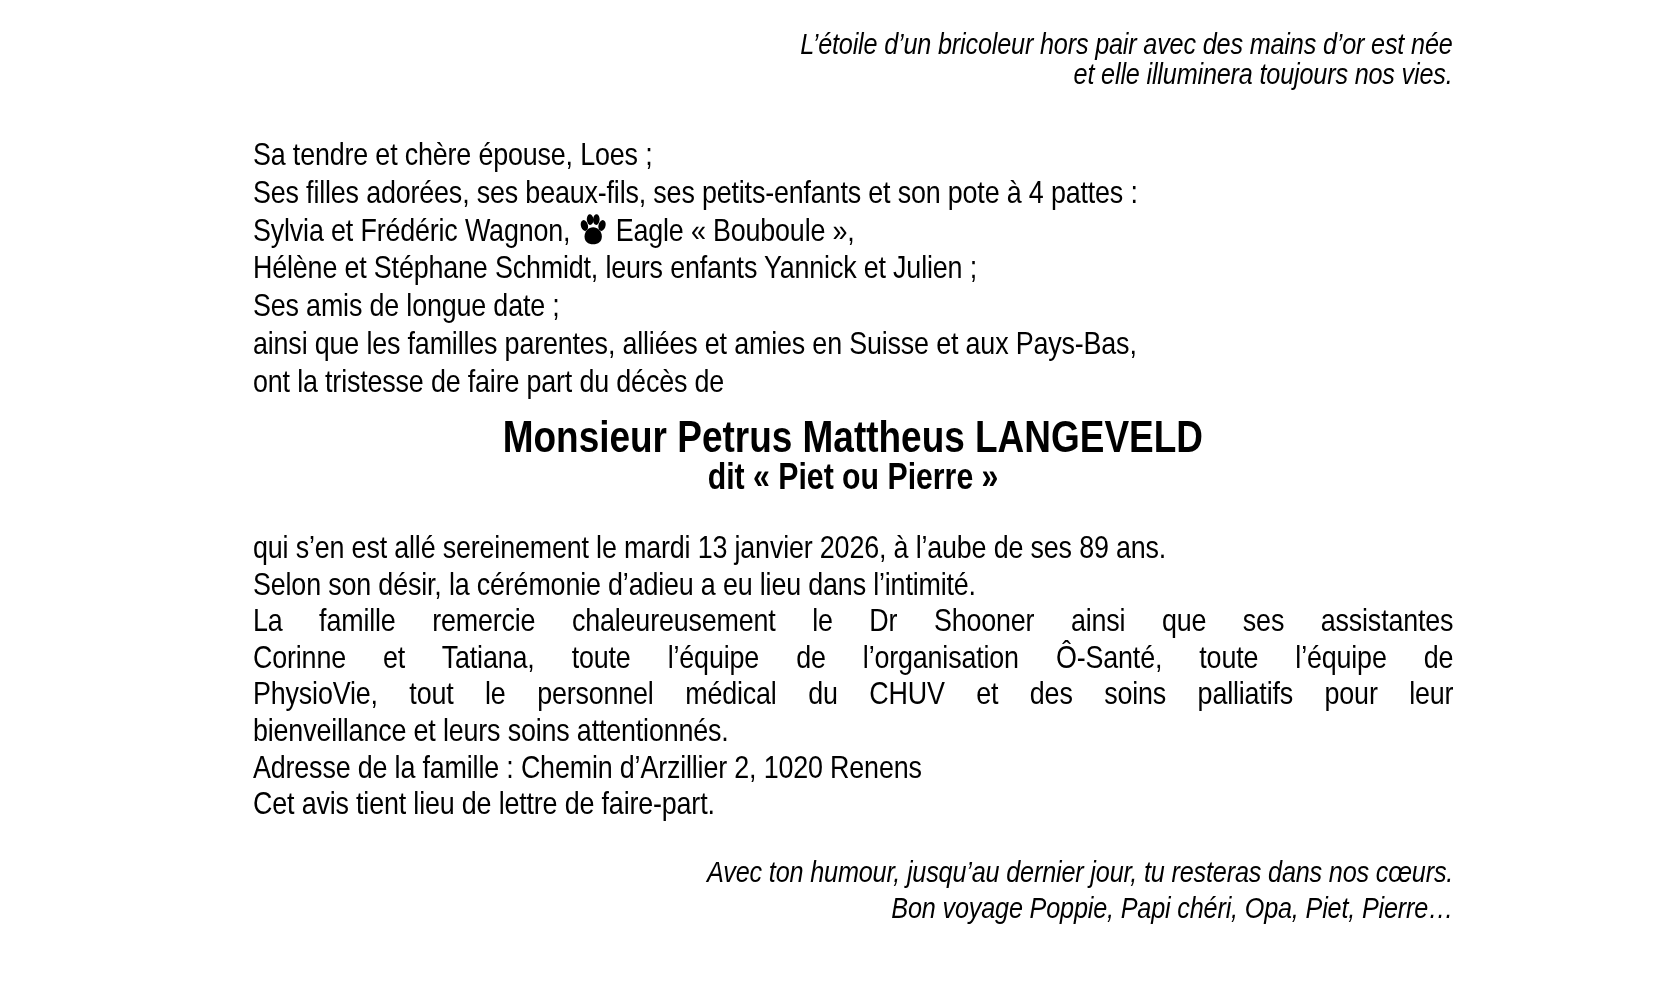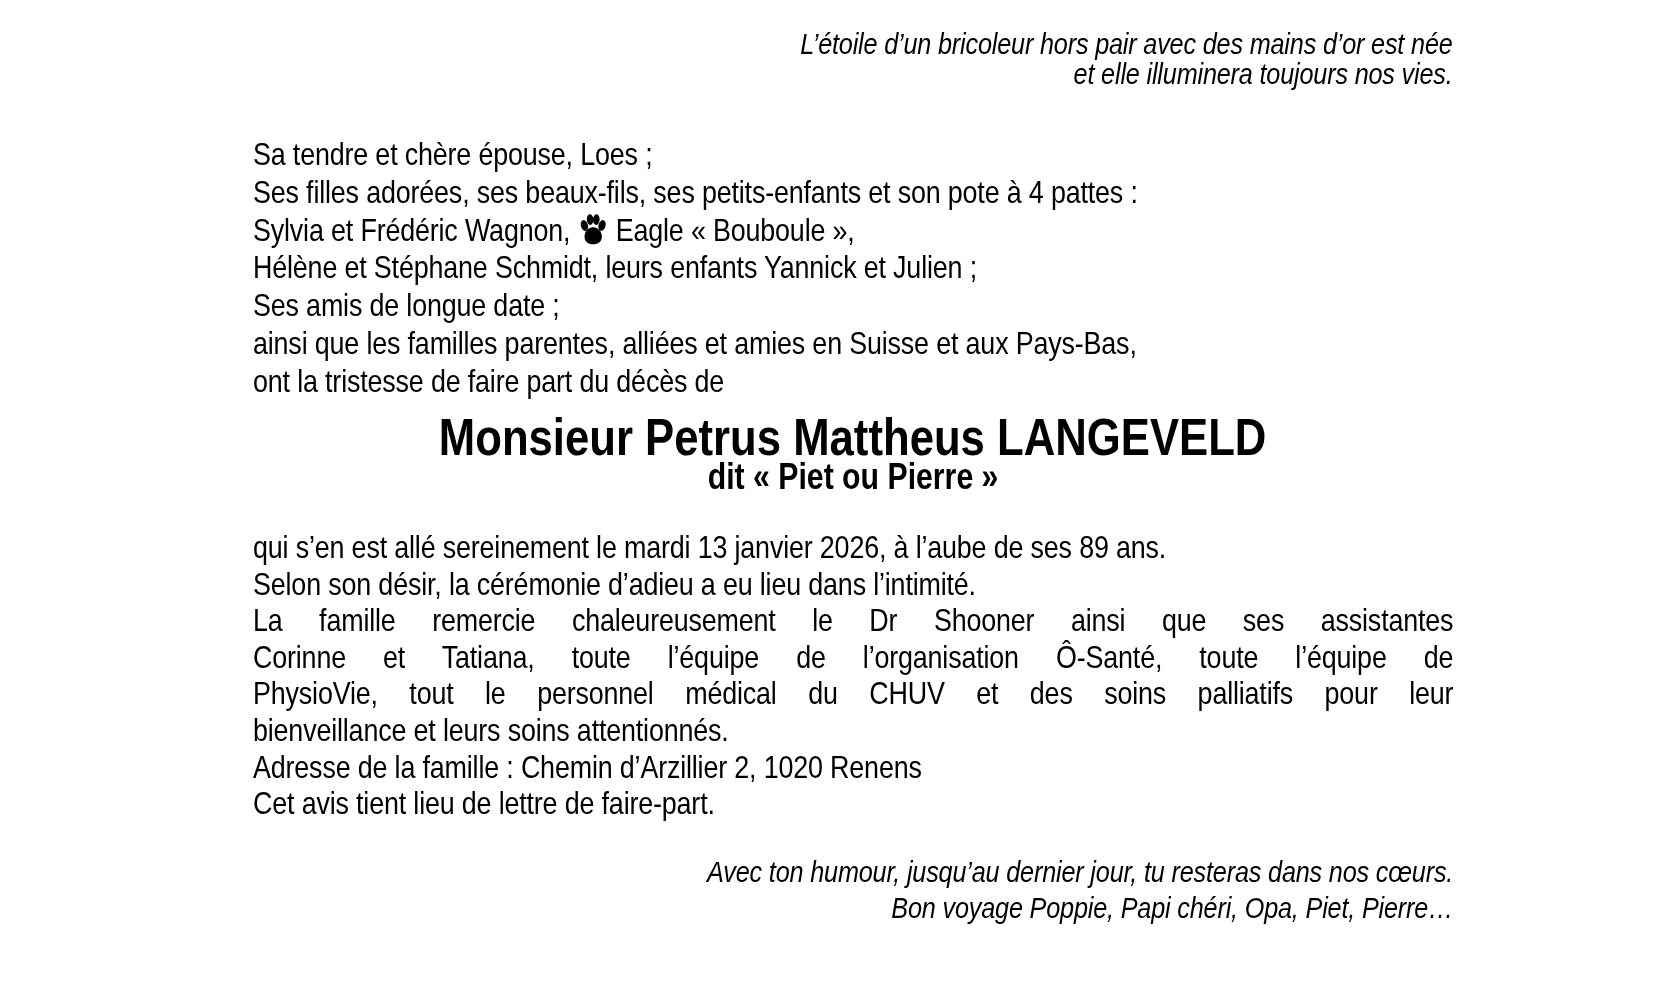--- a/index.html
+++ b/index.html
@@ -50,21 +50,21 @@
   }
   .paw-icon svg { display: block; }
   
   .name-row {
     position: absolute;
     top: 414px;
     left: 215px;
     width: 1200px;
     text-align: center;
     font-weight: bold;
-    font-size: 52px;
+    font-size: 44px;
     line-height: 46px;
     white-space: nowrap;
   }
   .alias-row {
     position: absolute;
     top: 457px;
     left: 215px;
     width: 1200px;
     text-align: center;
     font-weight: bold;

